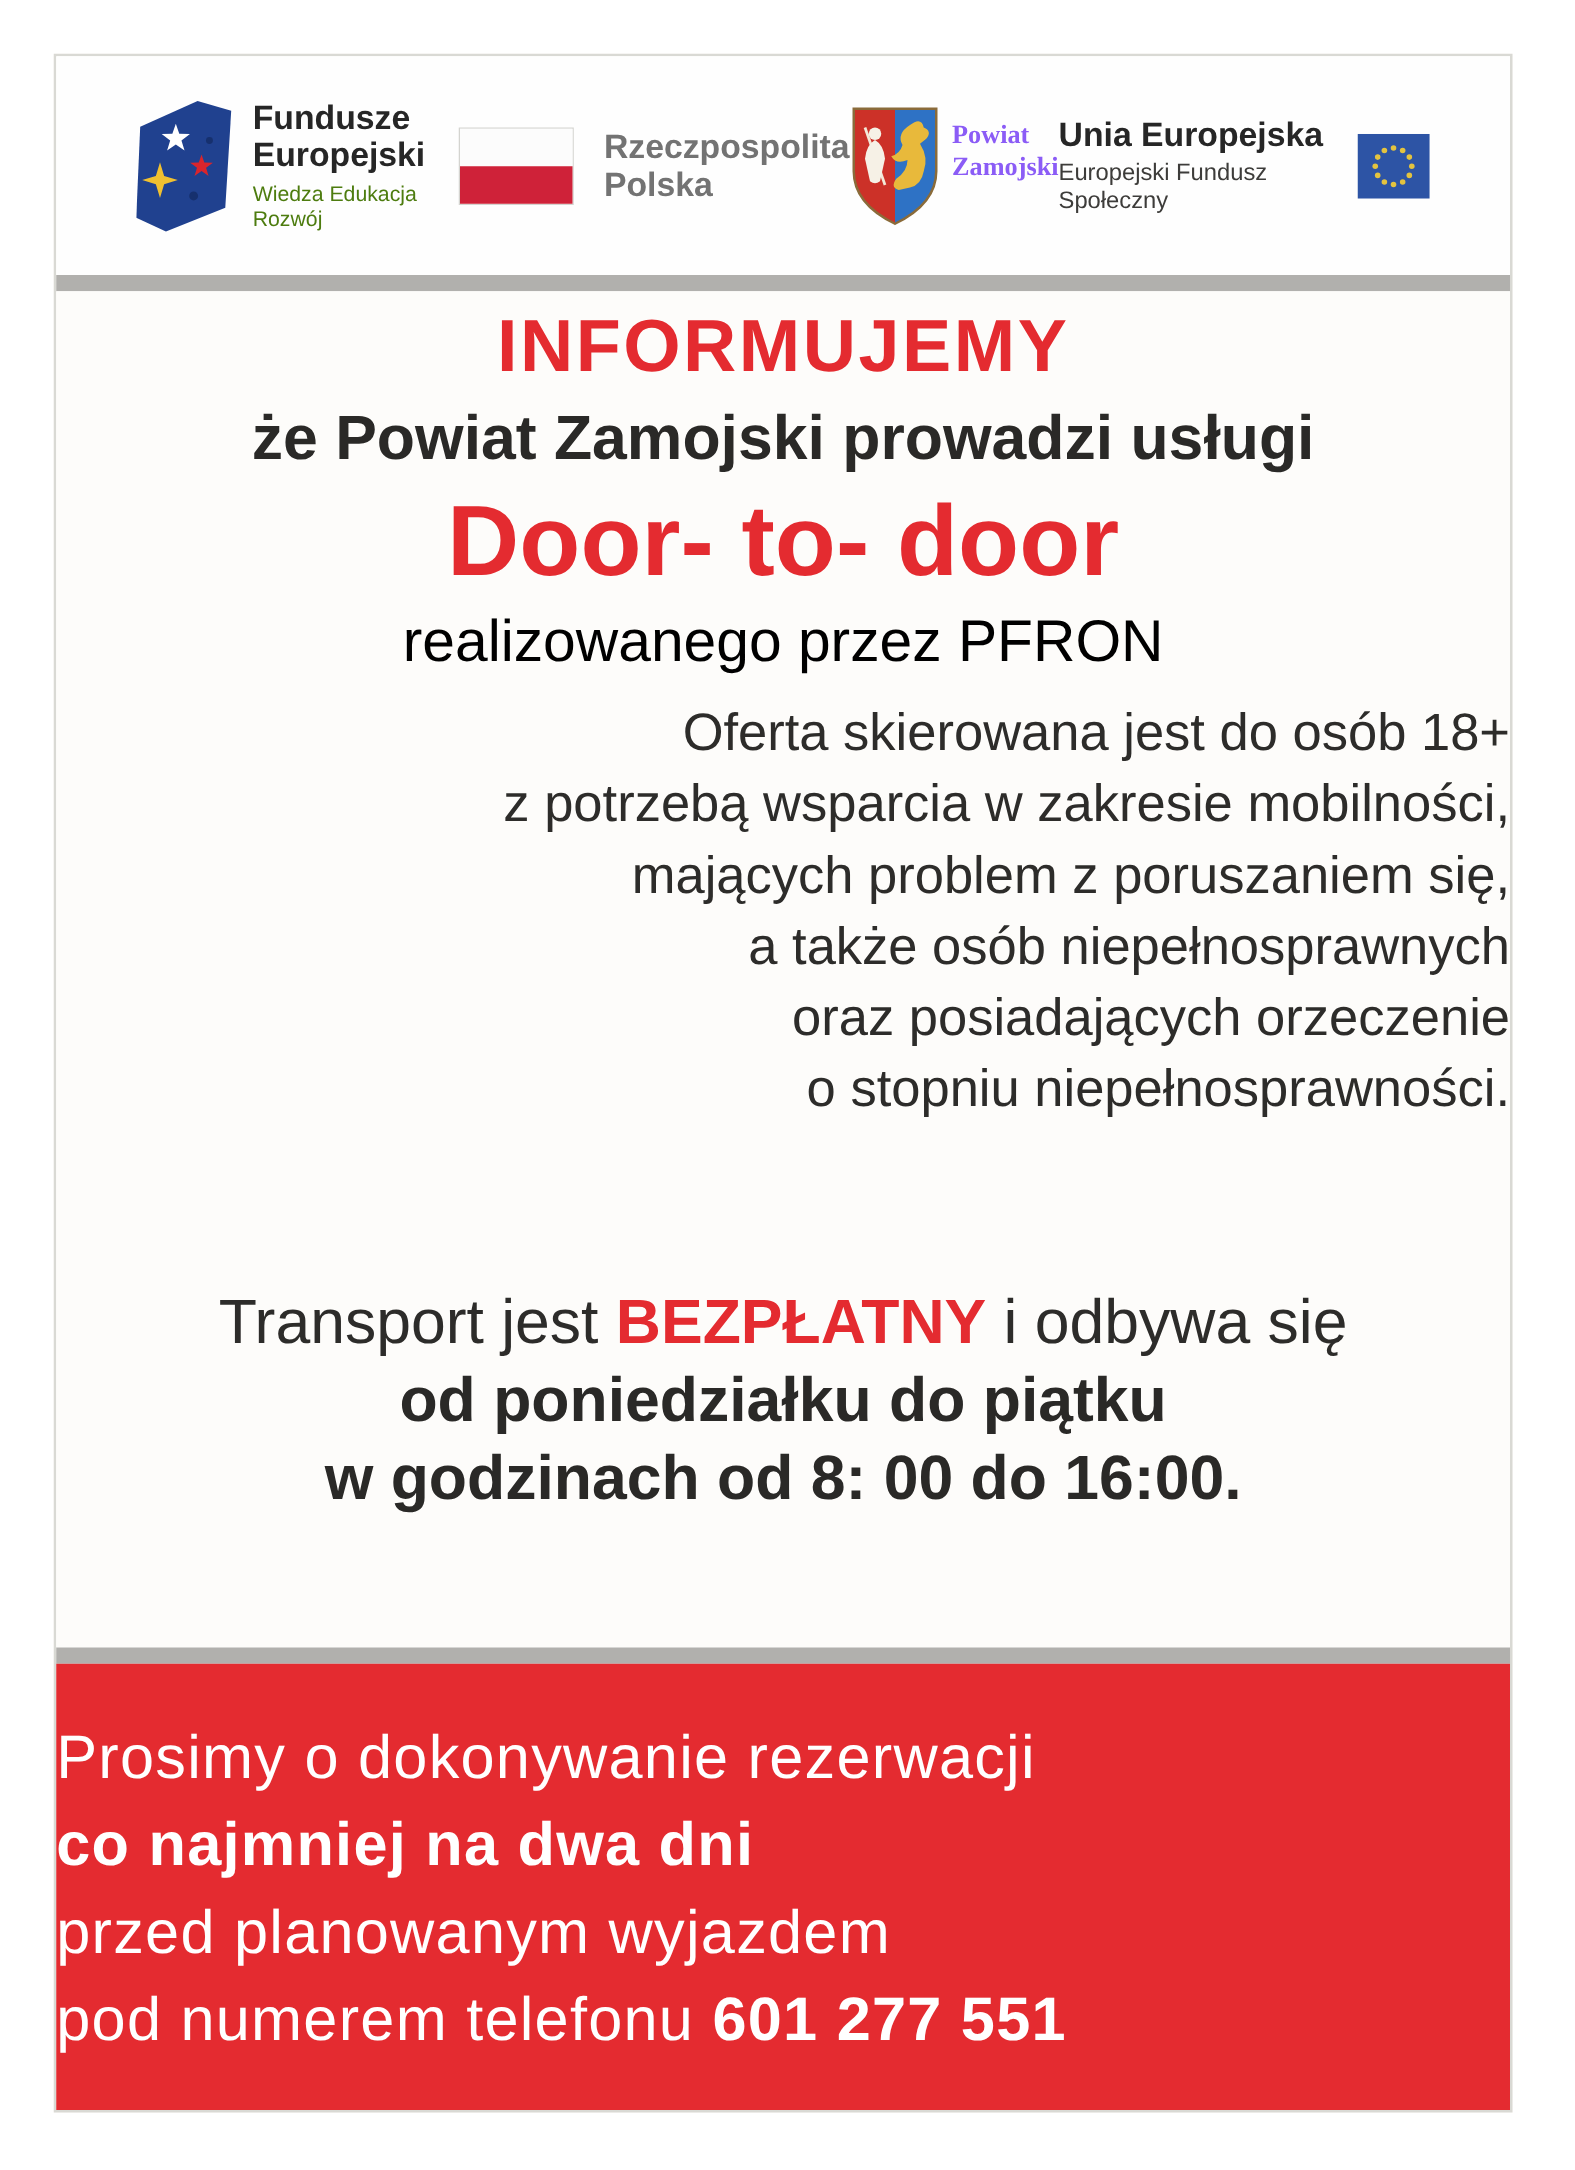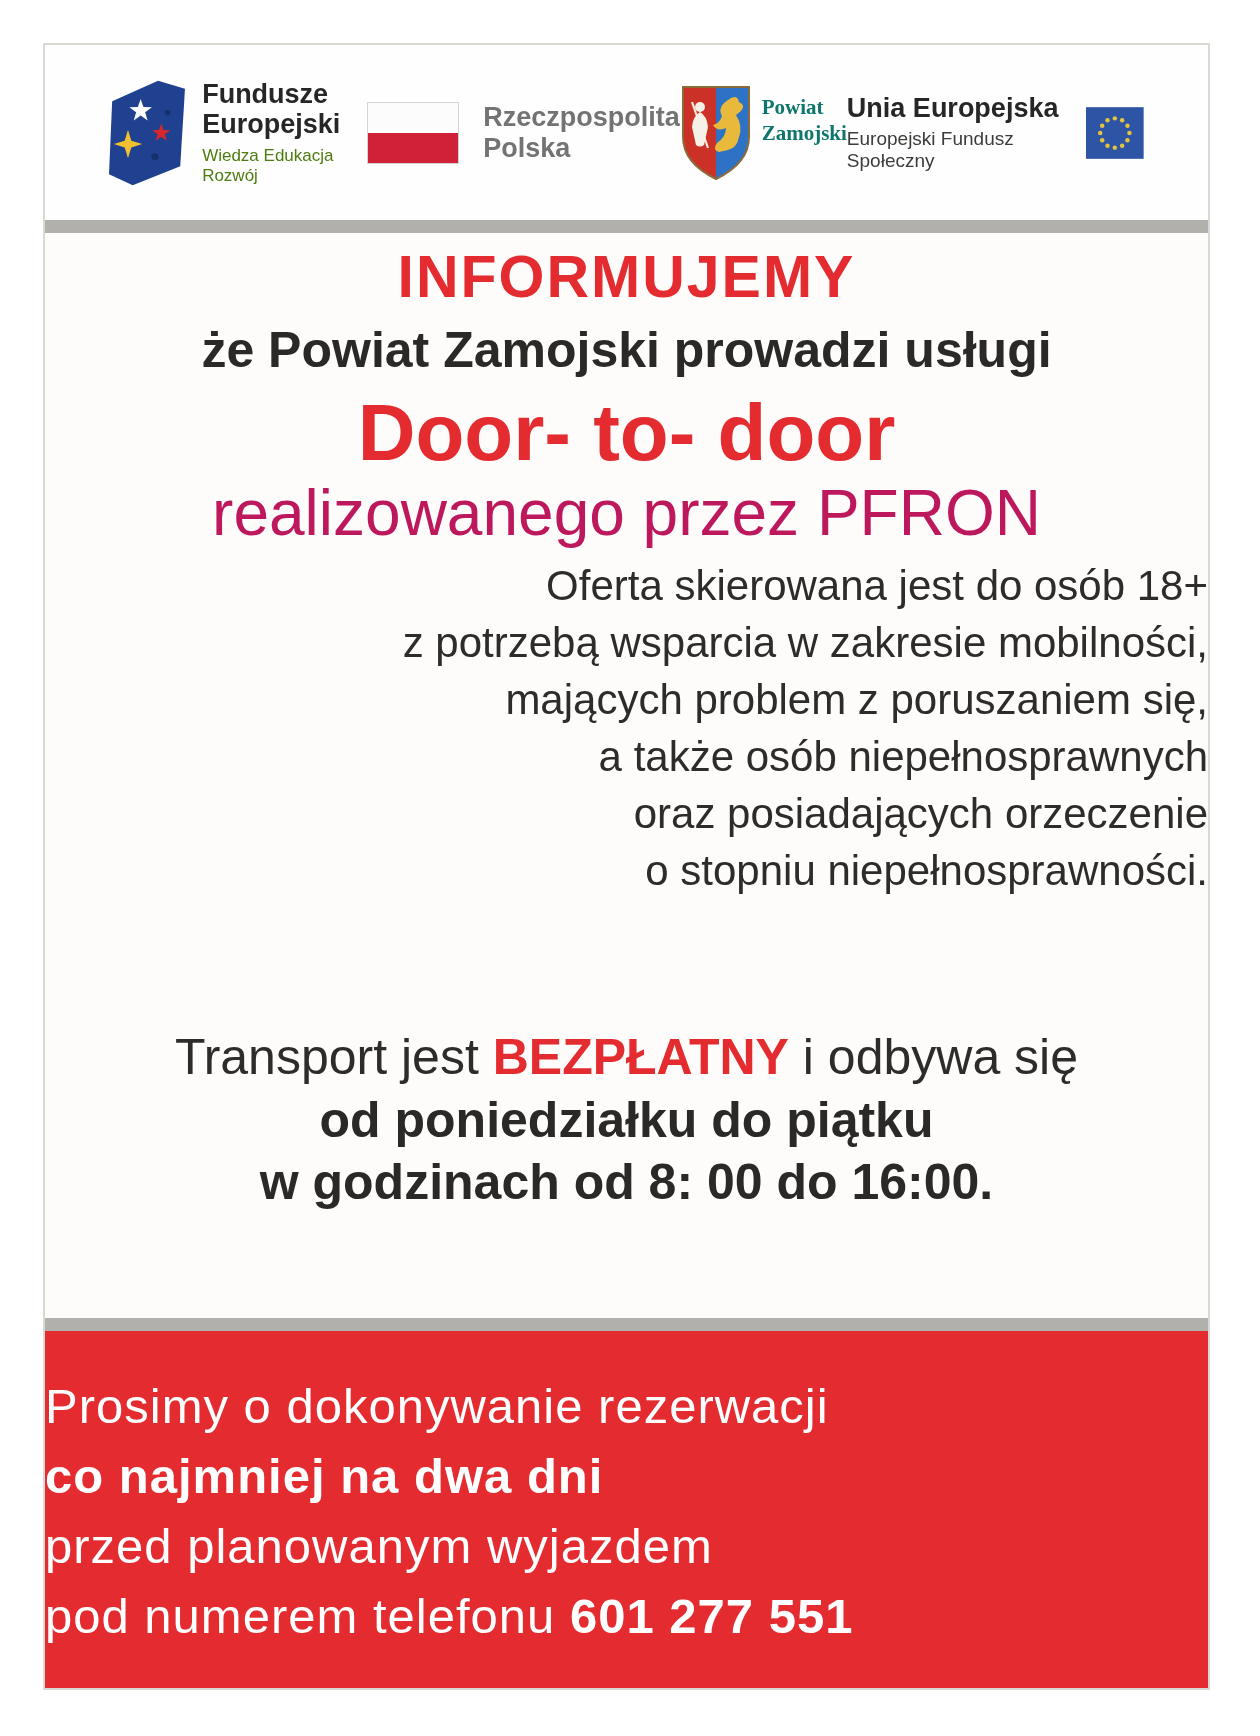--- a/index.html
+++ b/index.html
@@ -31,42 +31,42 @@
   .fe-sub{font-size:17px;font-weight:400;color:#4d7c0f;margin-top:7px;}
   .pl-flag{
     width:92px;height:62px;box-sizing:border-box;
     border:1px solid #d4d4d0;display:flex;flex-direction:column;
   }
   .pl-flag .w{flex:1;background:#fcfcfc;}
   .pl-flag .r{flex:1;background:#cf2239;}
   .pl-text{font-size:27px;font-weight:700;line-height:31px;color:#737373;margin-left:24px;}
   .crest-text{
     font-family:"Liberation Serif","DejaVu Serif",serif;
-    font-size:21px;font-weight:700;line-height:26px;color:#0f766e;
+    font-size:21px;font-weight:700;line-height:26px;color:#8b5cf6;
     margin-left:10px;align-self:flex-start;margin-top:10px;
   }
   .eu-text{text-align:left;margin-right:16px;}
   .eu-title{font-size:27px;font-weight:700;color:#262626;}
   .eu-sub{font-size:19px;font-weight:400;color:#3d3c3a;margin-top:4px;}
   
   .bar{height:13px;flex:0 0 13px;background:#b1b0ad;}
   
   .body{
     flex:1 1 auto;background:#fdfcfa;
     text-align:center;color:#2d2c2a;
     padding-top:8px;
   }
   .h-informujemy{
     margin:0;font-size:59px;font-weight:700;line-height:72px;
     letter-spacing:2px;color:var(--accent,#e42b30);
   }
   .h-sub{margin:0;font-size:50px;font-weight:700;line-height:74px;color:#2a2927;}
   .h-caps{margin:0;font-size:52px;font-weight:700;line-height:70px;letter-spacing:-1px;color:#242321;}
   .h-door{margin:0;font-size:80px;font-weight:700;line-height:92px;color:var(--accent,#e42b30);}
-  .h-real{margin:0;font-size:64px;font-weight:400;line-height:68px;color:#be185d;}
+  .h-real{margin:0;font-size:47px;font-weight:400;line-height:68px;color:#000000;}
   .offer{margin:10px 0 0 0;font-size:42px;font-weight:500;line-height:57px;color:#2d2c2a;text-align:right;}
   .transport{margin:126px 0 0 0;font-size:50px;font-weight:400;line-height:64px;color:#2d2c2a;}
   .transport .hl{font-weight:700;color:var(--accent,#e42b30);}
   .sched{margin:0;font-size:50px;font-weight:700;line-height:62px;color:#2a2927;}
   
   .reservation{
     flex:0 0 357px;height:357px;box-sizing:border-box;
     background:var(--accent,#e42b30);
     color:#ffffff;text-align:left;
     padding-top:40px;

